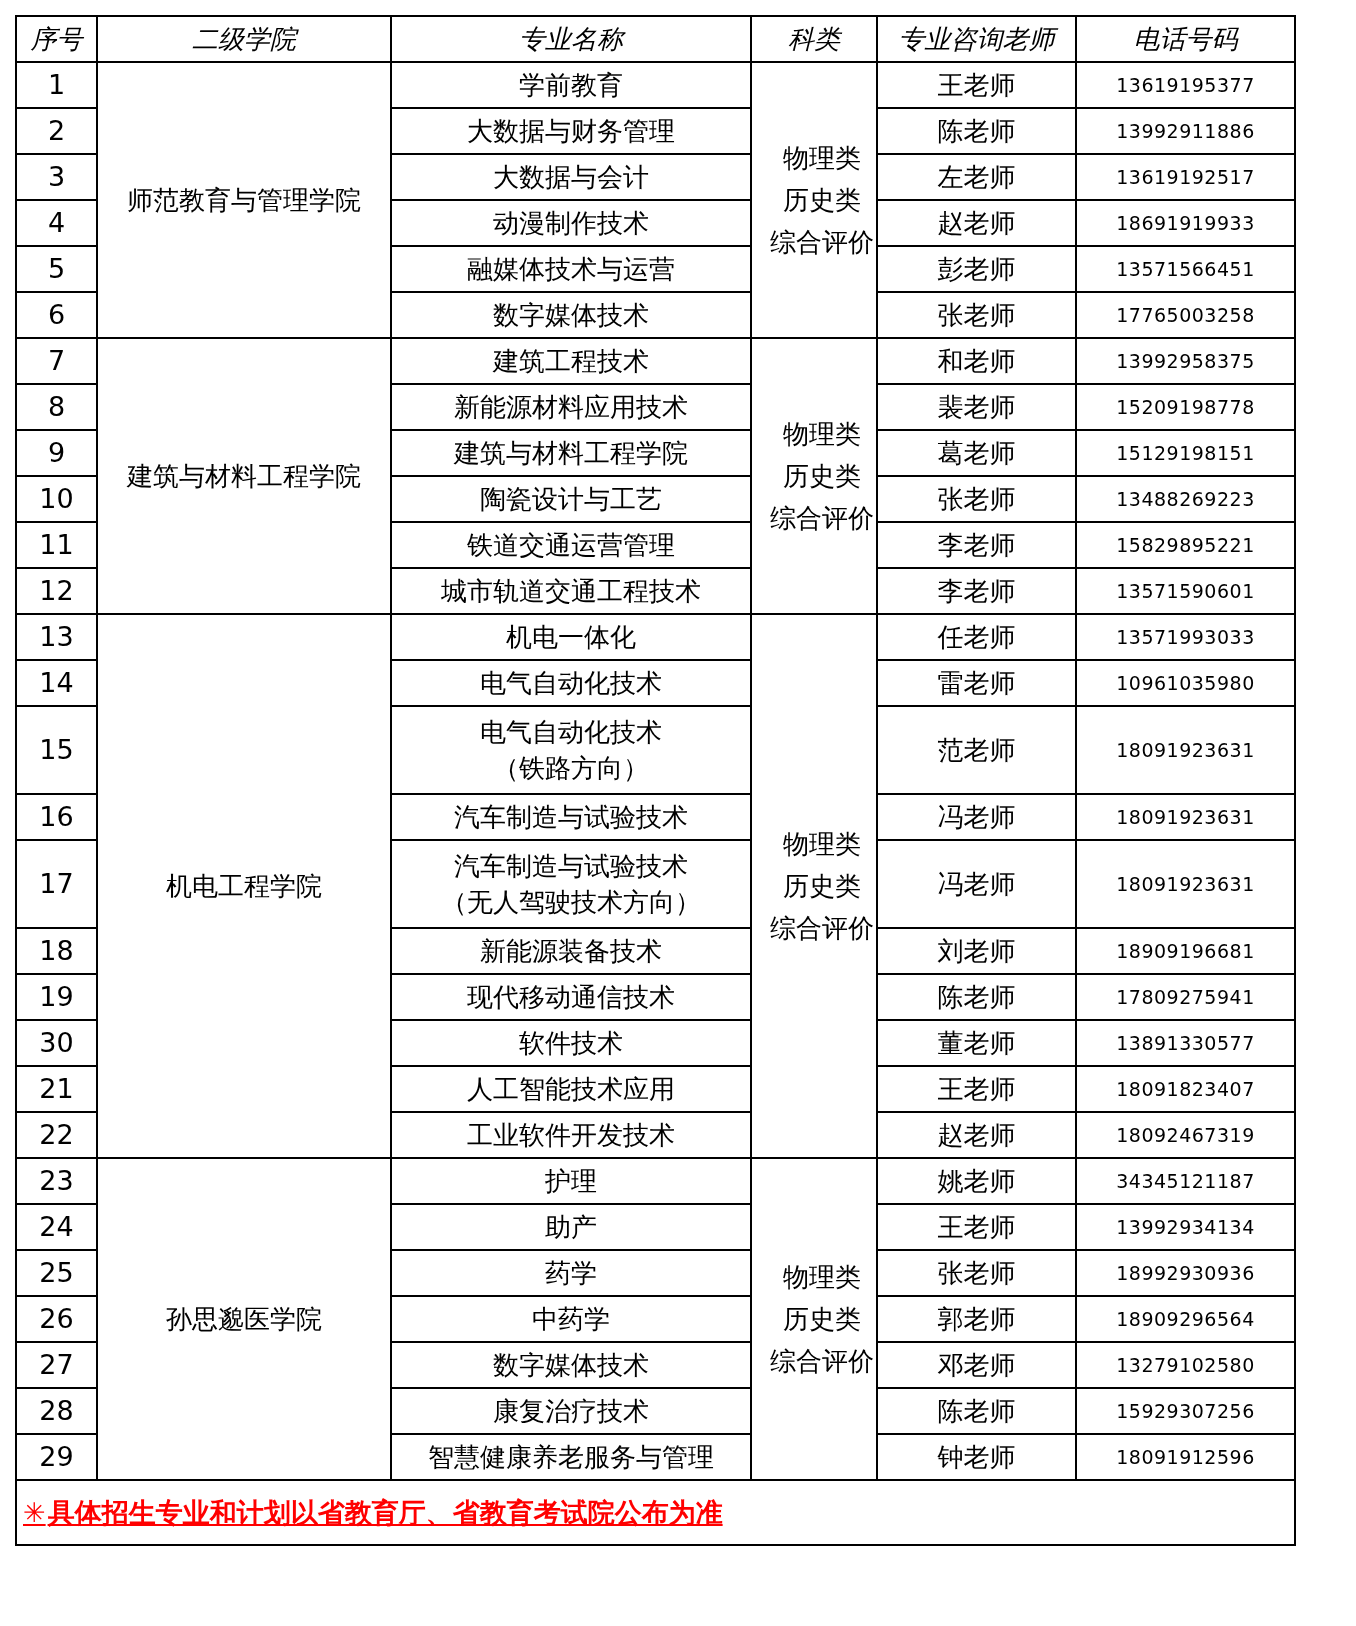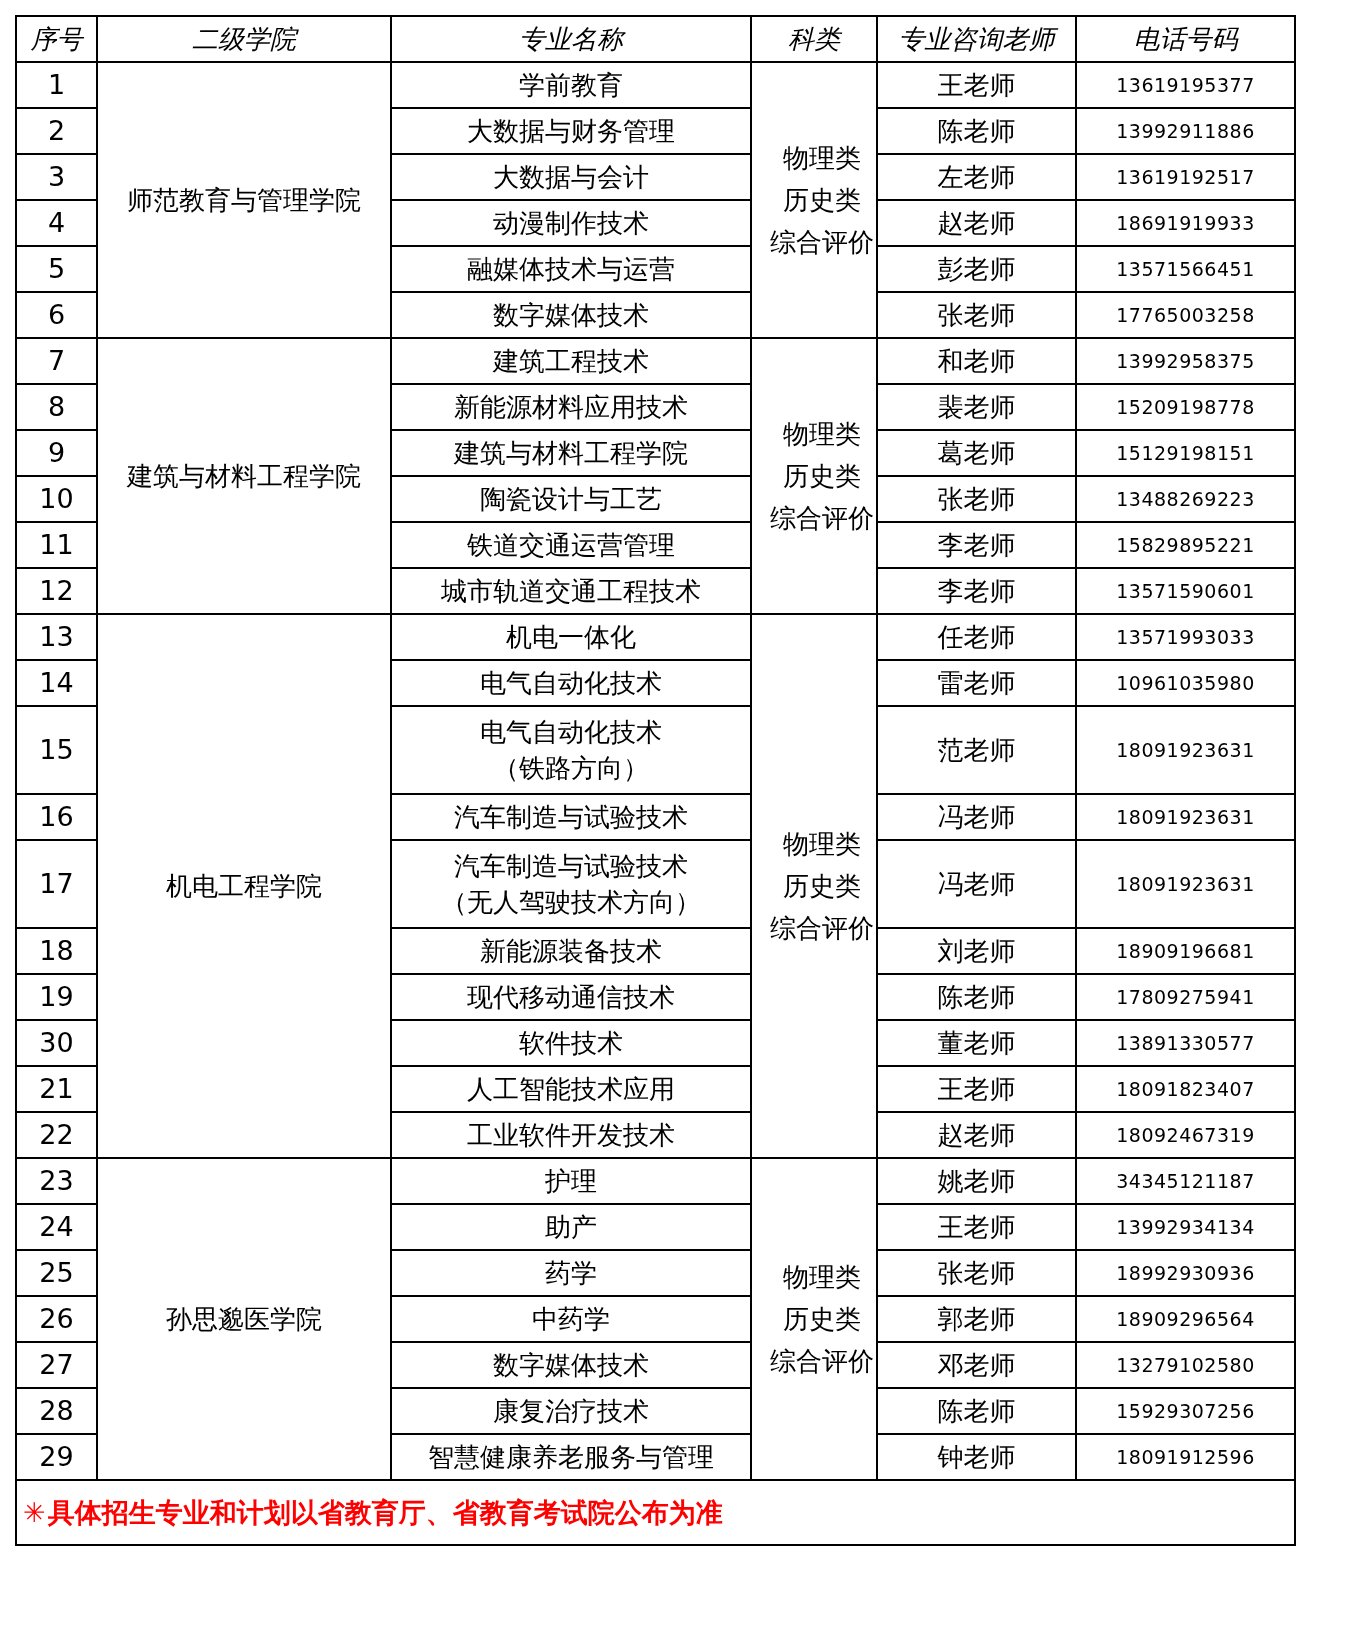--- a/index.html
+++ b/index.html
@@ -6,21 +6,21 @@
   body { width: 1356px; height: 1626px; position: relative; font-family: "DejaVu Sans", "Liberation Sans", sans-serif; color: #000; }
   .wrap { position: absolute; left: 15px; top: 15px; }
   table { border-collapse: collapse; table-layout: fixed; width: 1279px; }
   td, th { border: 2px solid #000; text-align: center; vertical-align: middle; padding: 0; font-weight: normal; font-size: 26px; line-height: 36px; }
   th { height: 44px; font-style: italic; }
   td { height: 44px; }
   td.tall { height: 86px; }
   td.num { font-family: "DejaVu Sans", "Liberation Sans", sans-serif; font-size: 27px; }
   td.phone { font-size: 19px; letter-spacing: 0.5px; }
   td.cat { line-height: 42px; padding-left: 16px; }
-  td.footer { text-align: left; height: 63px; color: #ff0000; font-weight: bold; font-size: 27px; padding-left: 6px; }
+  td.footer { text-align: left; height: 63px; color: #ff0000; font-weight: bold; font-size: 27px; padding-left: 6px; text-decoration: underline; }
   .star { font-weight: normal; margin-right: 2px; }
   .line { display: block; }
 </style>
 </head>
 <body>
 
 <div class="wrap">
   <table>
     <colgroup>
       <col style="width:81px">

